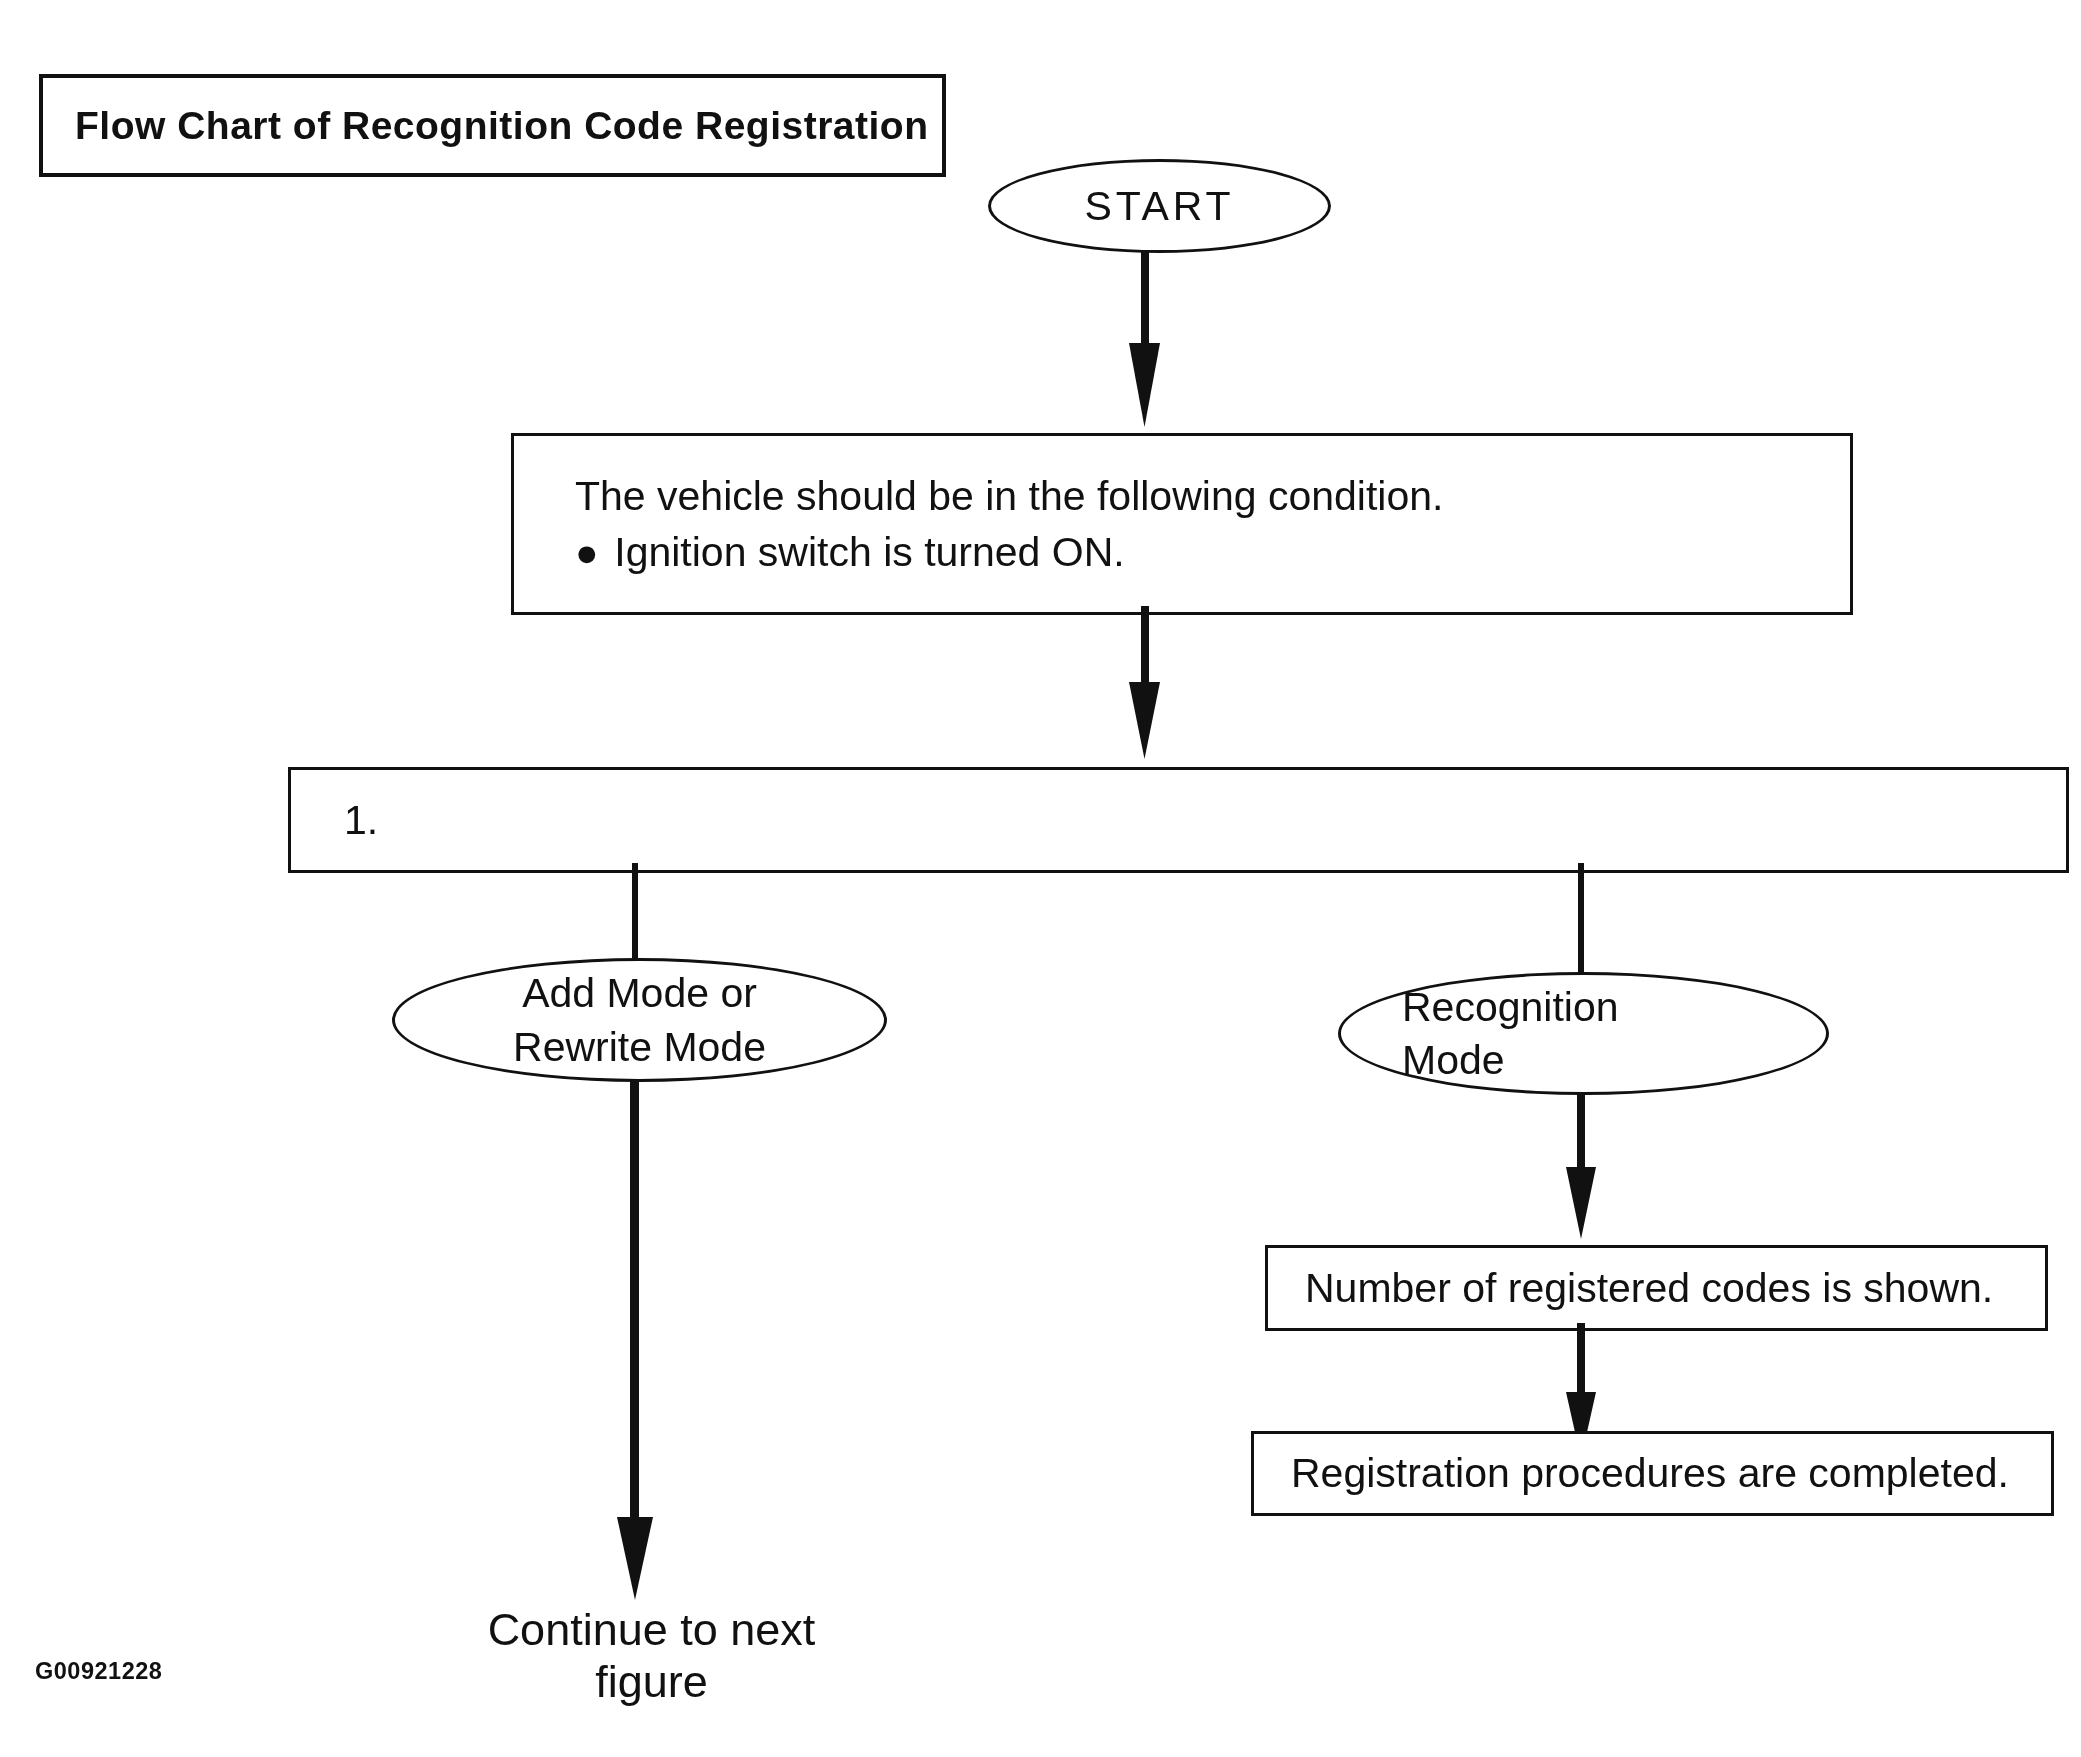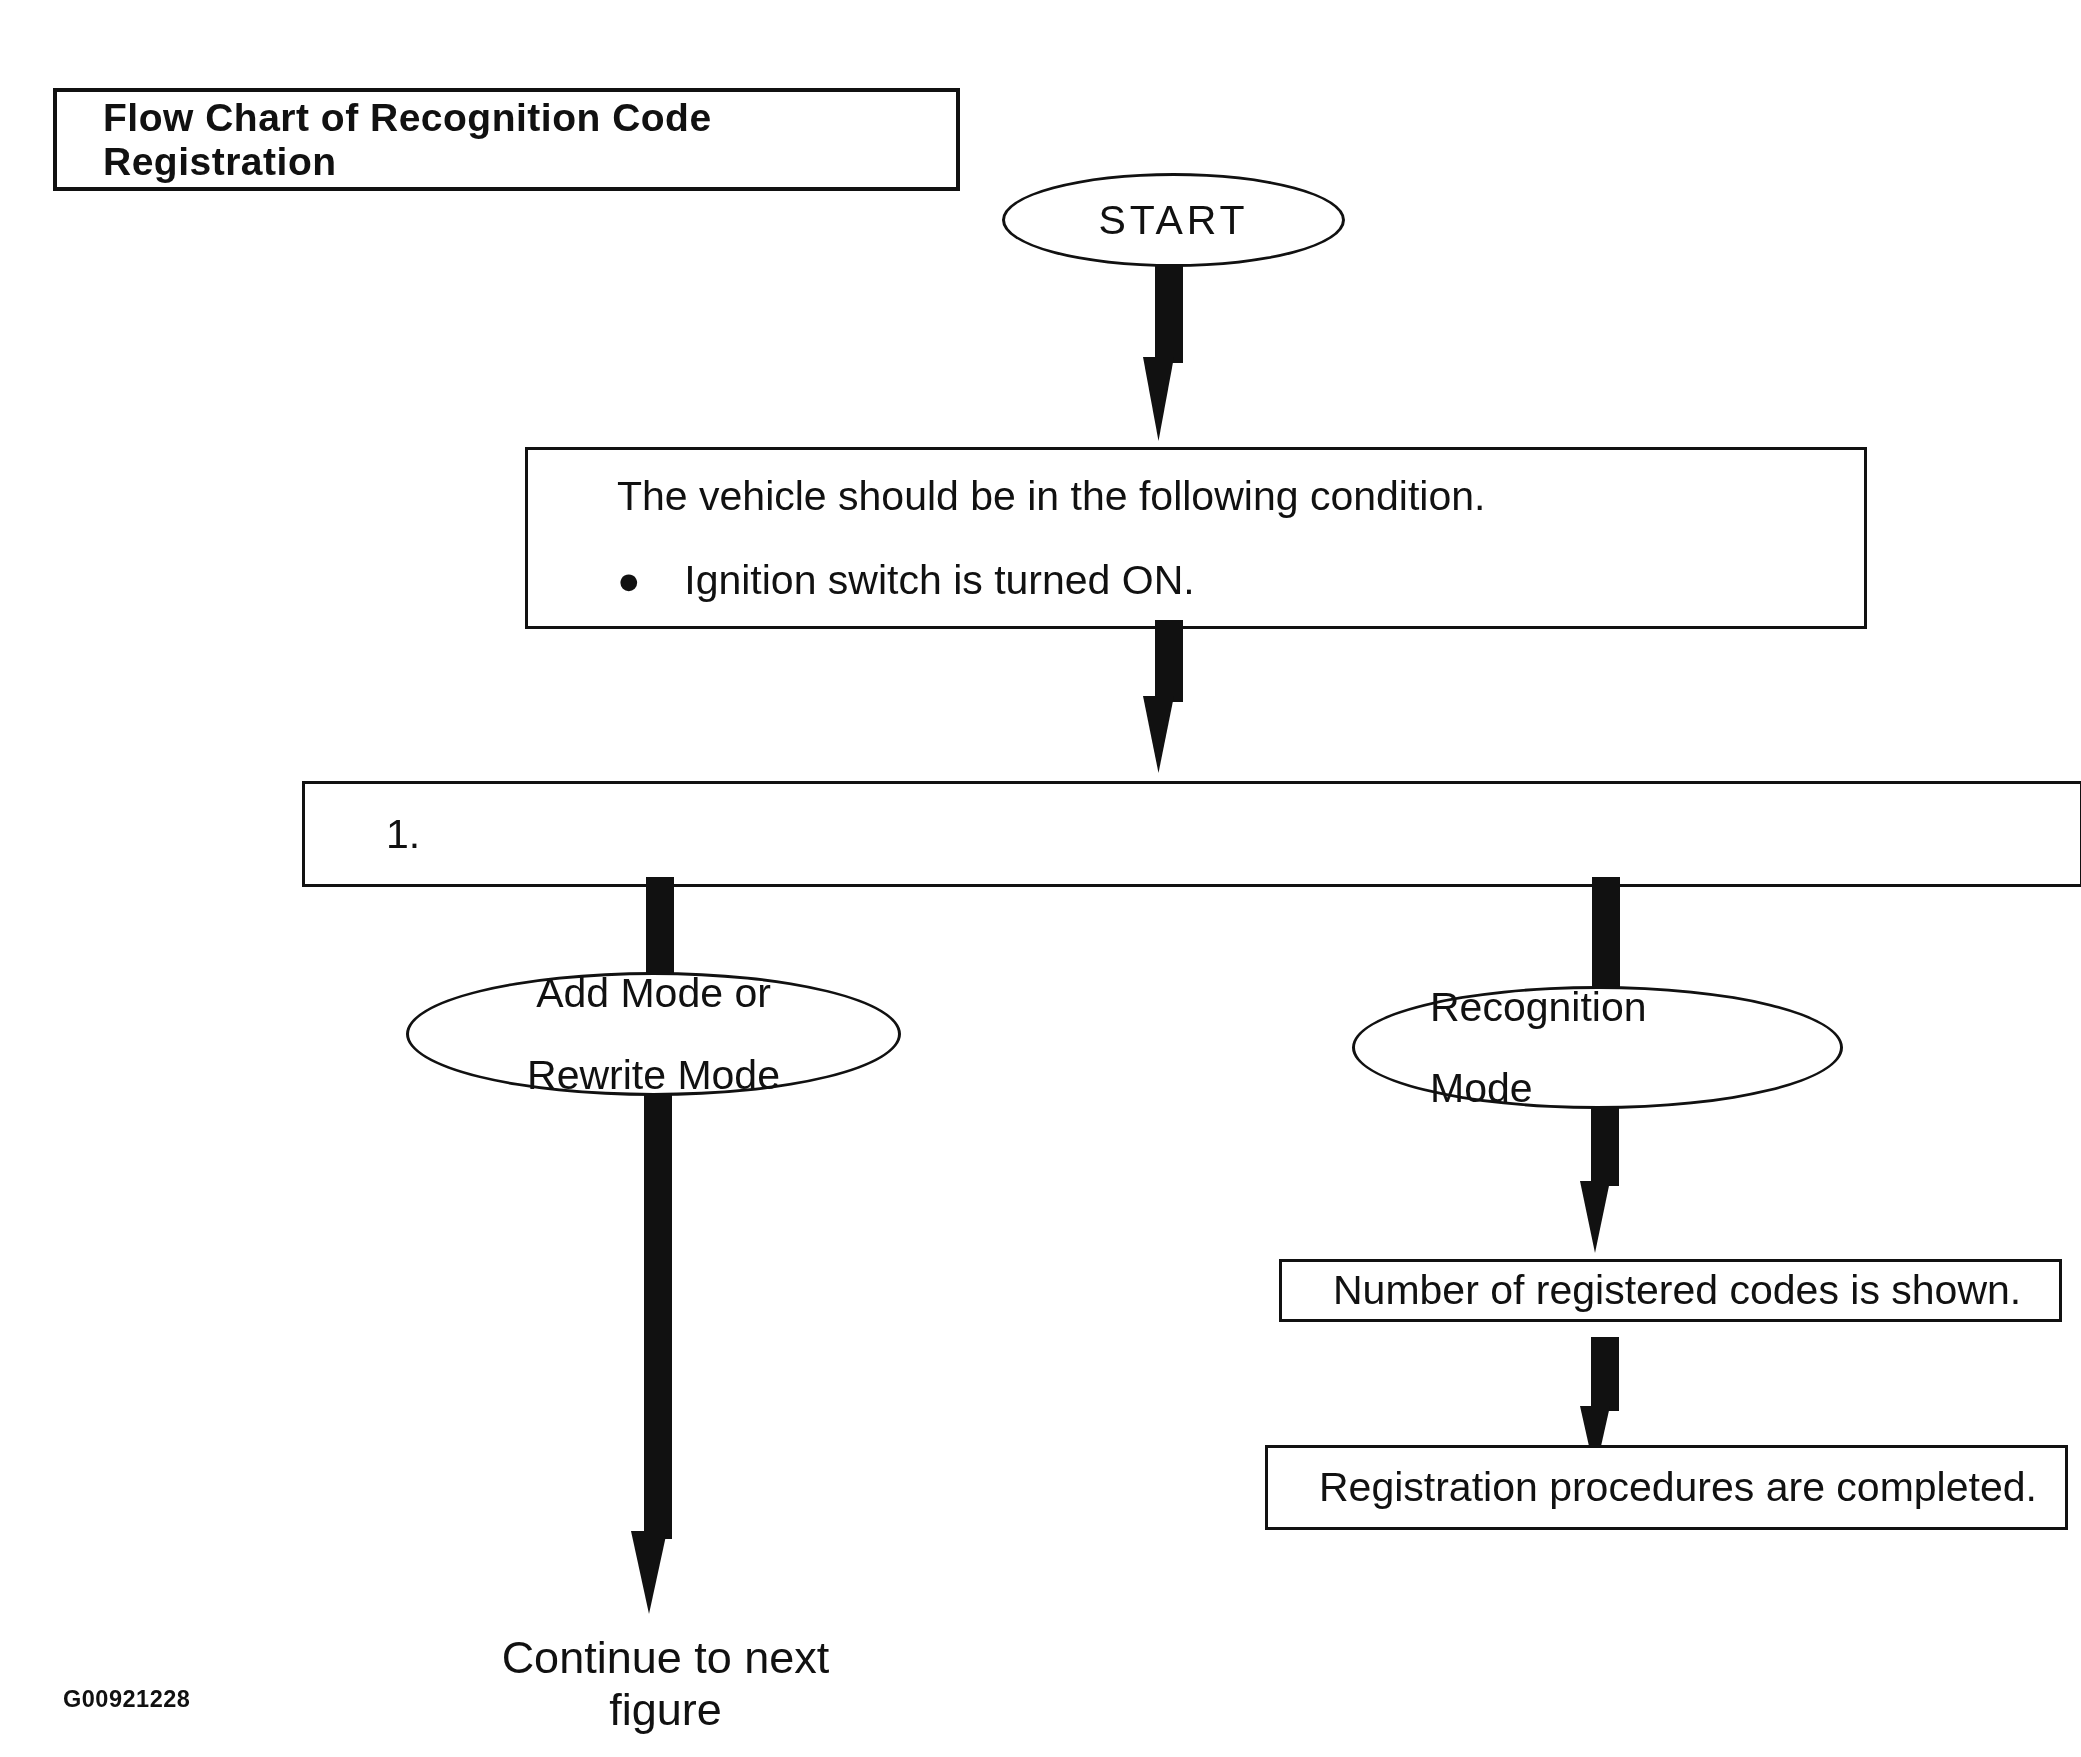--- a/index.html
+++ b/index.html
@@ -1,16 +1,16 @@
 <!DOCTYPE html>
 <html style="--ink: #111111; --bg: #ffffff;"><head>
 <meta charset="utf-8">
 <style>
   :root { --ink:#111111; --bg:#ffffff; }
-  * { margin:0; padding:14px; box-sizing:border-box; }
+  * { margin:0; padding:0; box-sizing:border-box; }
   html,body { background:var(--bg); }
   body {
     width:2082px; height:1757px; position:relative; overflow:hidden;
     font-family:"Liberation Sans","DejaVu Sans",sans-serif;
     color:var(--ink);
   }
   .abs { position:absolute; }
 
   
   .title-box {
@@ -44,21 +44,21 @@
     display:flex; align-items:center; font-size:41px;margin-top:8px;
   }
   .box-condition {
     left:511px; top:425px; width:1342px; height:182px;
     flex-direction:column; align-items:flex-start; justify-content:center;
     padding-left:61px; line-height:56px;
   }
   .box-condition .bullet { font-size:39px; margin-right:15.7px; }
   .box-select { left:288px; top:759px; width:1781px; height:106px; }
   .box-select .step-no { margin-left:53px; width:94px; }
-  .box-registered { left:1265px; top:1237px; width:783px; height:63px; padding-left:37px; }
+  .box-registered { left:1265px; top:1237px; width:783px; height:86px; padding-left:37px; }
   .box-completed { left:1251px; top:1423px; width:803px; height:85px; padding-left:37px; }
 
   
   .stem { background:var(--ink); }
   .head { background:var(--ink); clip-path:polygon(0 0,100% 0,50% 100%); }
 
   .continue-label { left:436px; top:1604px; width:431px; text-align:center; font-size:45px; }
   .figure-id { left:35px; top:1658px; font-size:23.5px; font-weight:bold; letter-spacing:0.5px; }
 </style>
 </head>

